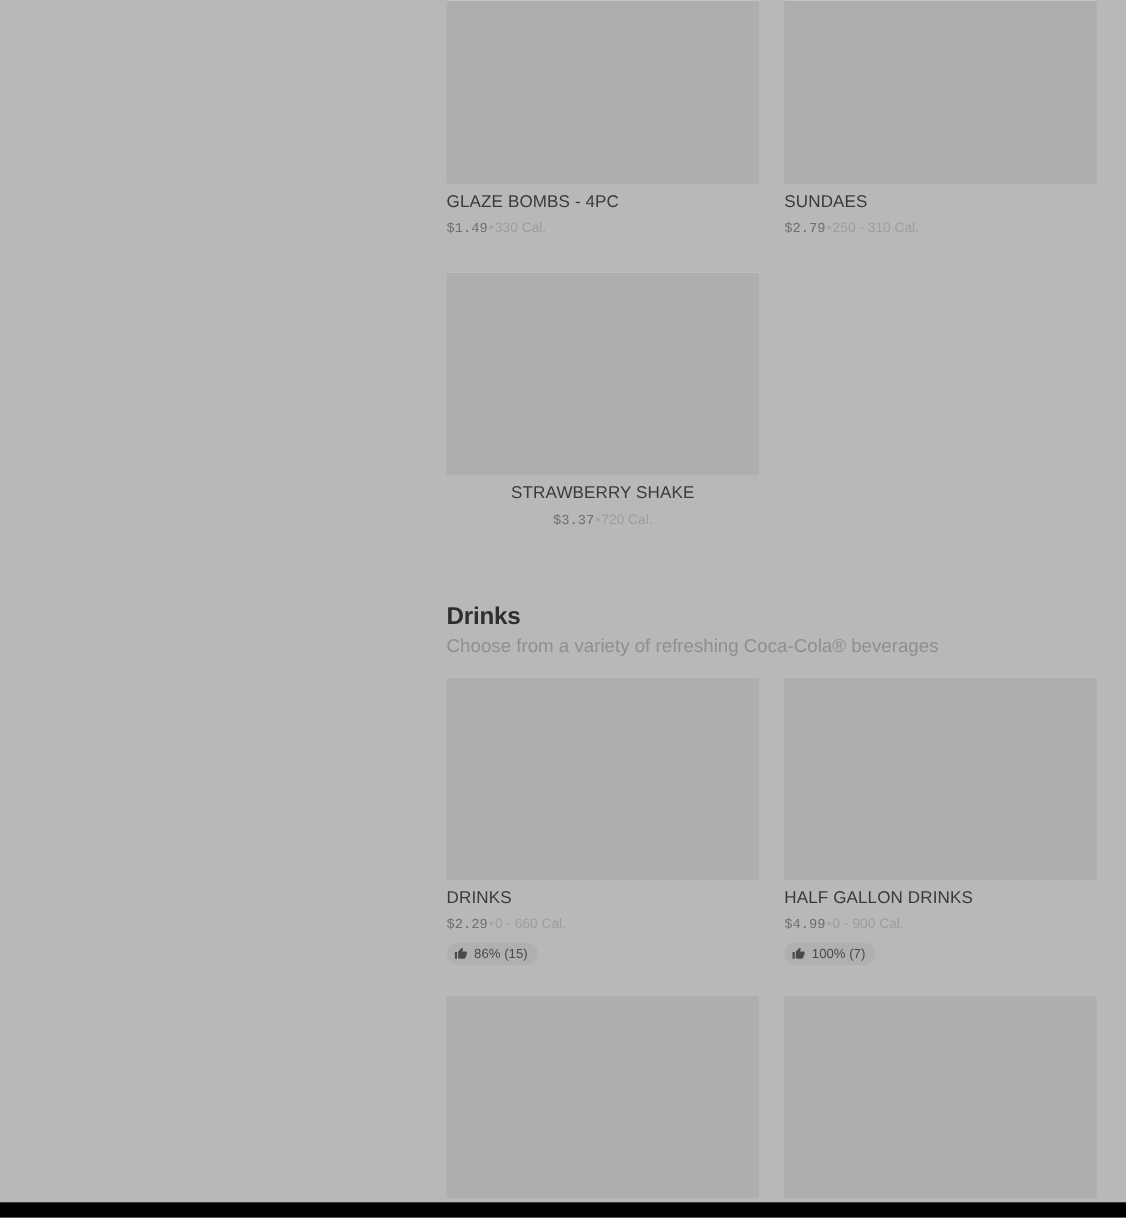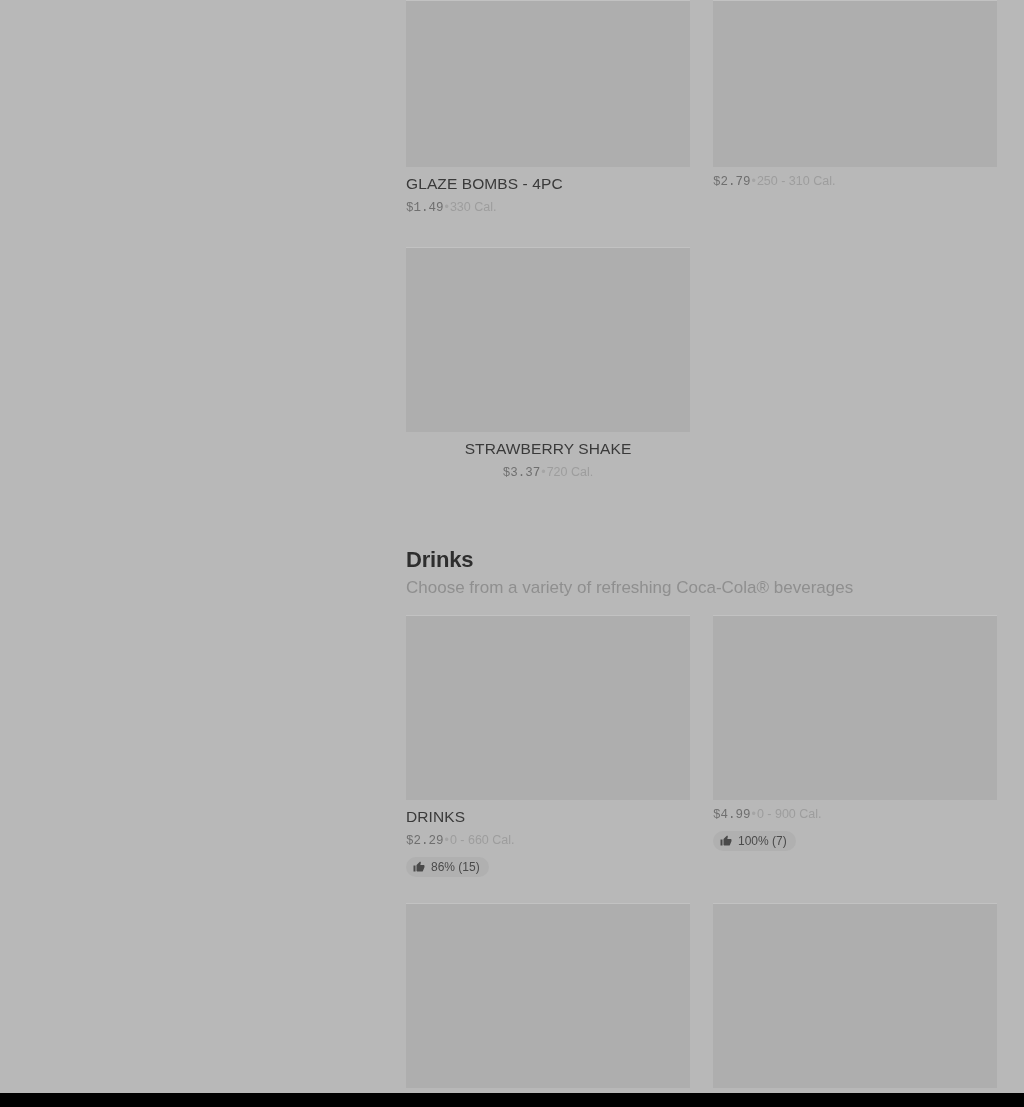--- a/index.html
+++ b/index.html
@@ -143,20 +143,21 @@
       <div class="card">
         <div class="card-thumb clipped"></div>
         <div class="card-title">GLAZE BOMBS - 4PC</div>
         <div class="card-meta">
           <span class="price">$1.49</span><span class="sep">•</span><span class="cal">330 Cal.</span>
         </div>
       </div>
 
       <div class="card">
         <div class="card-thumb clipped"></div>
+        <div class="card-title">SUNDAES</div>
         <div class="card-meta">
           <span class="price">$2.79</span><span class="sep">•</span><span class="cal">250 - 310 Cal.</span>
         </div>
       </div>
 
       <div class="card" style="margin-top:16px;text-align:center;">
         <div class="card-thumb full"></div>
         <div class="card-title">STRAWBERRY SHAKE</div>
         <div class="card-meta">
           <span class="price">$3.37</span><span class="sep">•</span><span class="cal">720 Cal.</span>
@@ -182,20 +183,21 @@
               <svg width="12" height="12" viewBox="0 0 24 24" fill="#4a4a4a">
                   <path d="M1 21h4V9H1v12zM23 10c0-1.1-.9-2-2-2h-6.31l.95-4.57.03-.32c0-.41-.17-.79-.44-1.06L14.17 1 7.59 7.59C7.22 7.95 7 8.45 7 9v10c0 1.1.9 2 2 2h9c.83 0 1.54-.5 1.84-1.22l3.02-7.05c.09-.23.14-.47.14-.73v-2z"></path>
                 </svg>
             </span>
             <span>86% (15)</span>
           </div>
         </div>
 
         <div class="card">
           <div class="card-thumb full"></div>
+          <div class="card-title">HALF GALLON DRINKS</div>
           <div class="card-meta">
             <span class="price">$4.99</span><span class="sep">•</span><span class="cal">0 - 900 Cal.</span>
           </div>
           <div class="rating-badge">
             <span class="thumb-icon">
               <svg width="12" height="12" viewBox="0 0 24 24" fill="#4a4a4a">
                   <path d="M1 21h4V9H1v12zM23 10c0-1.1-.9-2-2-2h-6.31l.95-4.57.03-.32c0-.41-.17-.79-.44-1.06L14.17 1 7.59 7.59C7.22 7.95 7 8.45 7 9v10c0 1.1.9 2 2 2h9c.83 0 1.54-.5 1.84-1.22l3.02-7.05c.09-.23.14-.47.14-.73v-2z"></path>
                 </svg>
             </span>
             <span>100% (7)</span>

